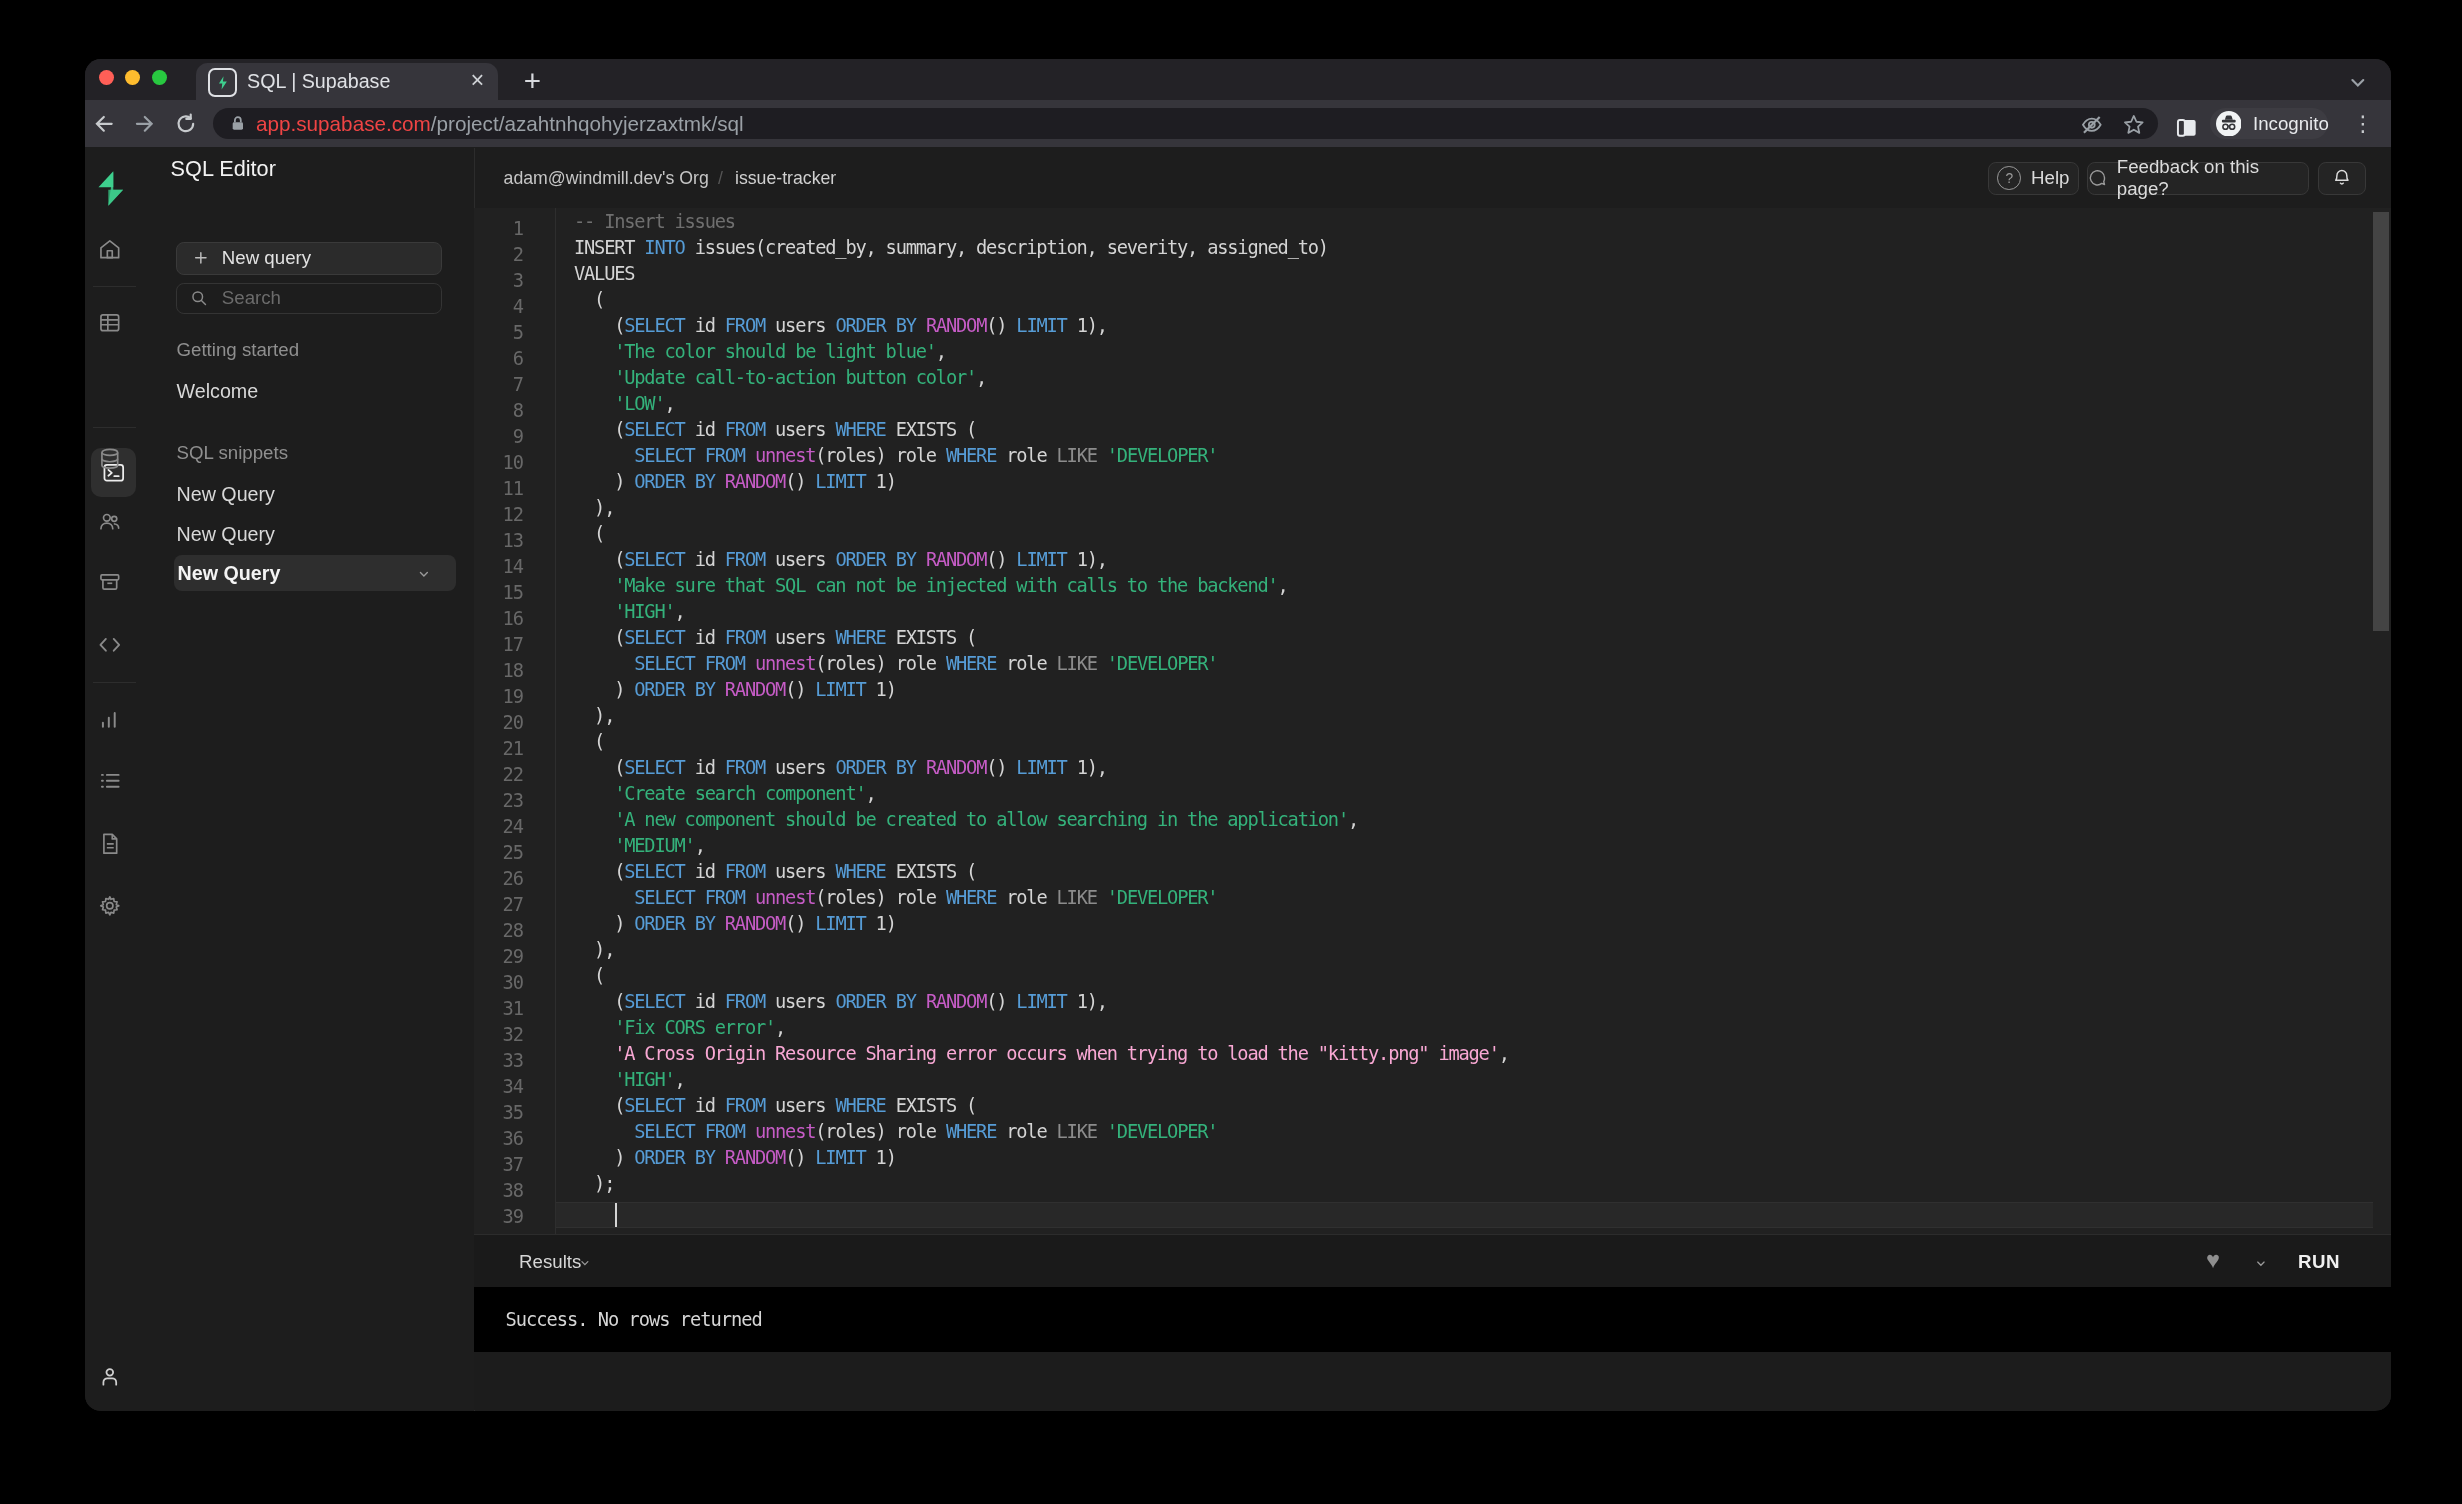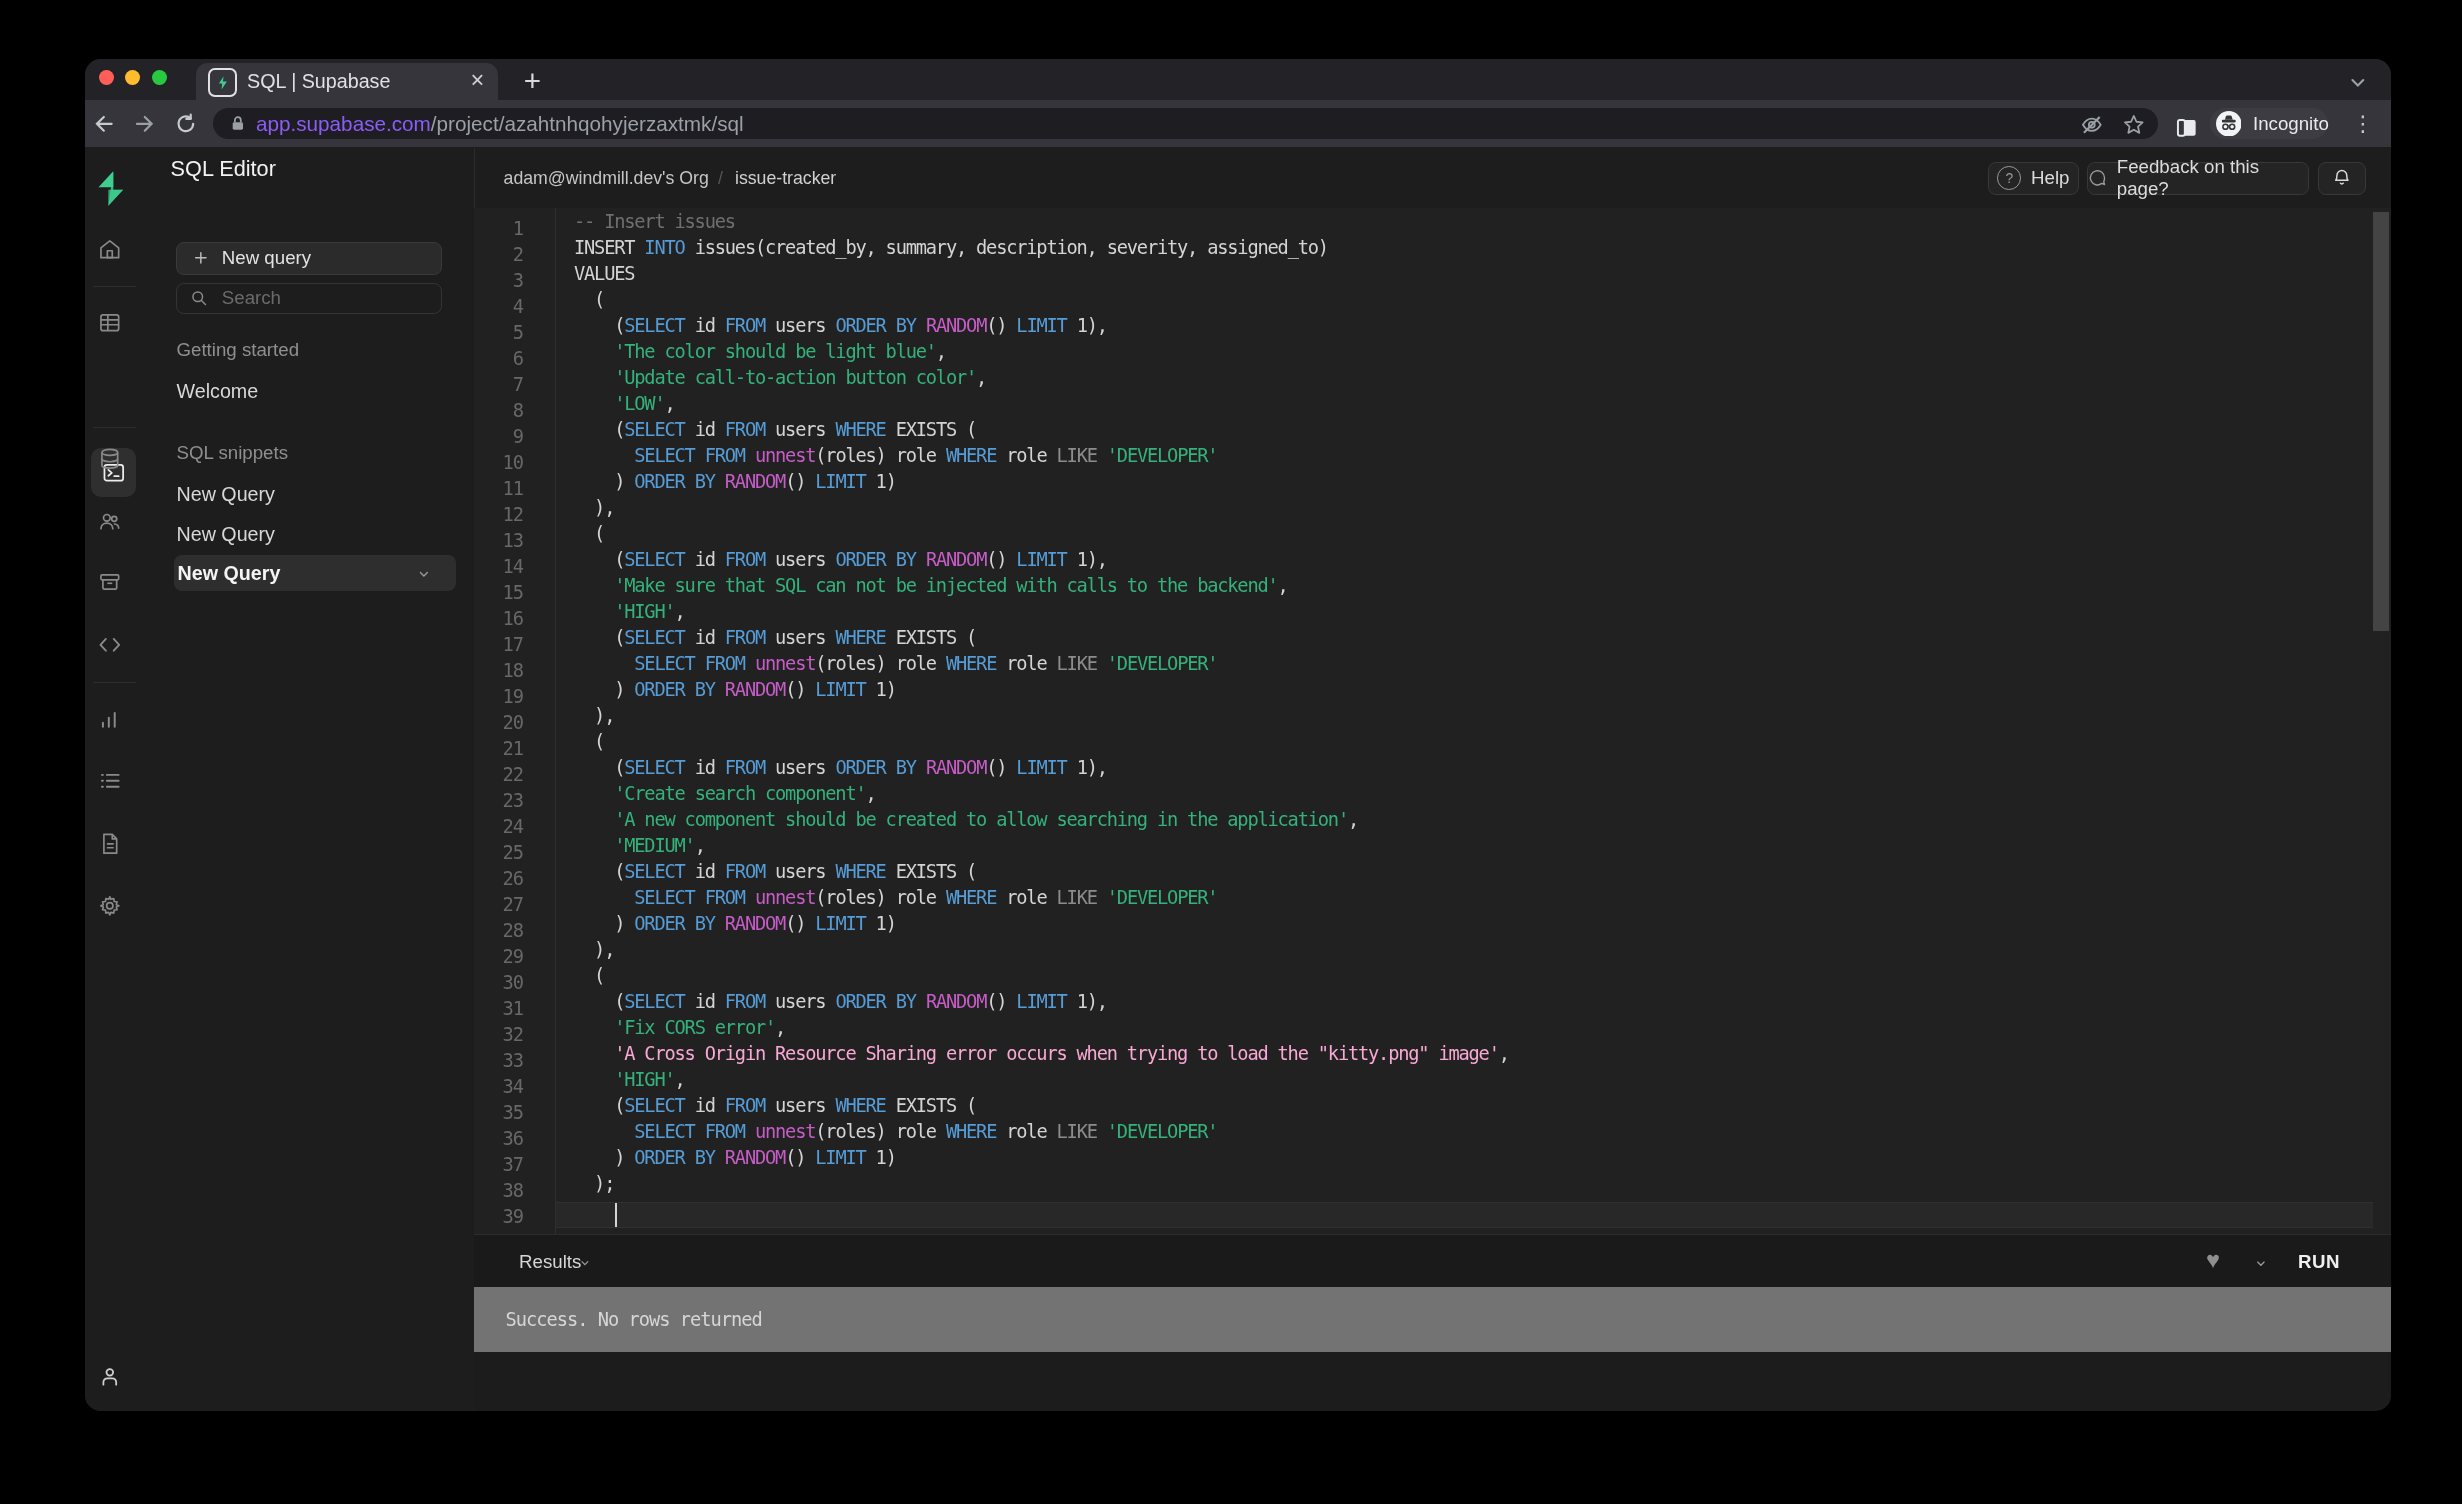--- a/index.html
+++ b/index.html
@@ -20,21 +20,21 @@
   .tab-close{position:absolute;right:13.8px;top:0;height:37px;line-height:35px;color:#cfd2d6;font-size:23.6px;}
   .newtab{position:absolute;left:431px;top:5.9px;width:33px;height:33px;line-height:31.5px;text-align:center;
           color:#d7d9dd;font-size:29.6px;font-weight:300;}
   .strip-chev{position:absolute;left:2262px;top:11.8px;color:#9aa0a6;}
 
   
   .toolbar{position:absolute;left:0;top:41px;width:100%;height:47px;background:#36353b;}
   .navic{position:absolute;top:0;height:47px;display:flex;align-items:center;justify-content:center;width:39px;color:#c7cacd;}
   .omnibox{position:absolute;left:128px;top:7.9px;width:1945px;height:31.5px;background:#1e1d22;border-radius:15.8px;}
   .urltext{position:absolute;left:43px;top:0;height:31.5px;line-height:31.5px;font-size:20.7px;white-space:nowrap;}
-  .url-host{color:#8b5cf6;font-weight:500;}
+  .url-host{color:#ef4444;font-weight:500;}
   .url-path{color:#9aa0a6;}
   .chip{position:absolute;left:2125px;top:7.9px;width:118px;height:31.5px;background:#3d3c42;border-radius:15.8px;}
   .chip-label{position:absolute;left:43px;top:0;height:31.5px;line-height:31.5px;color:#e8eaed;font-size:18.7px;}
   .dots{position:absolute;left:2266px;top:7.9px;width:23.6px;height:31.5px;line-height:31.5px;text-align:center;
         color:#c7cacd;font-size:21.7px;}
 
   
   .rail{position:absolute;left:0;top:89px;width:60px;height:1263px;background:#1d1d1d;border-right:1px solid #2c2c2c;}
   .rail-ic{position:absolute;left:12.8px;width:23.6px;height:23.6px;color:#8a8a8a;}
   .rail-sep{position:absolute;left:7.9px;width:43px;height:1px;background:#2d2d2d;}
@@ -77,21 +77,21 @@
   .vscroll{position:absolute;left:1899px;top:3.9px;width:15.8px;height:419px;background:#444;}
 
   
   .res-bar{position:absolute;left:389px;top:1175px;width:1917px;height:53px;background:#1a1a1a;border-top:1px solid #2c2c2c;box-sizing:border-box;}
   .res-label{position:absolute;left:45px;top:0;height:53px;line-height:53px;color:#d6d6d6;font-size:18.7px;}
   .res-chev{position:absolute;left:104px;top:21.7px;color:#9a9a9a;}
   .heart{position:absolute;left:1732px;top:0;height:53px;line-height:51px;color:#8f8f8f;font-size:23.6px;}
   .res-chev2{position:absolute;left:1779px;top:21.7px;color:#9a9a9a;}
   .run{position:absolute;left:1824px;top:0;height:53px;line-height:53px;color:#f0f0f0;font-size:18.7px;
        font-weight:600;letter-spacing:0.5px;}
-  .res-pane{position:absolute;left:389px;top:1228px;width:1917px;height:65px;background:#737373;}
+  .res-pane{position:absolute;left:389px;top:1228px;width:1917px;height:65px;background:#000000;}
   .res-msg{position:absolute;left:31.5px;top:0;height:65px;line-height:65px;color:#d6d6d6;
            font-family:"DejaVu Sans Mono",monospace;font-size:18.7px;letter-spacing:-1px;}
   .res-footer{position:absolute;left:389px;top:1293px;width:1917px;height:58px;background:#1c1c1c;}
 
   svg{display:block;}
 </style>
 </head>
 <body>
 
 <div class="stage">

